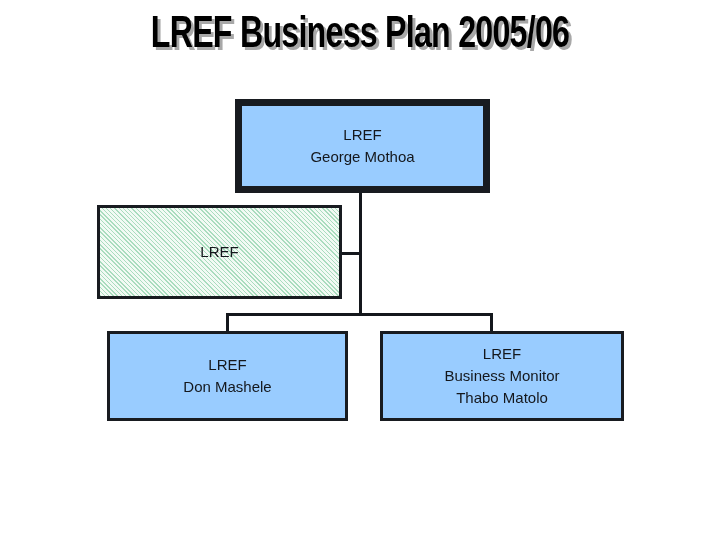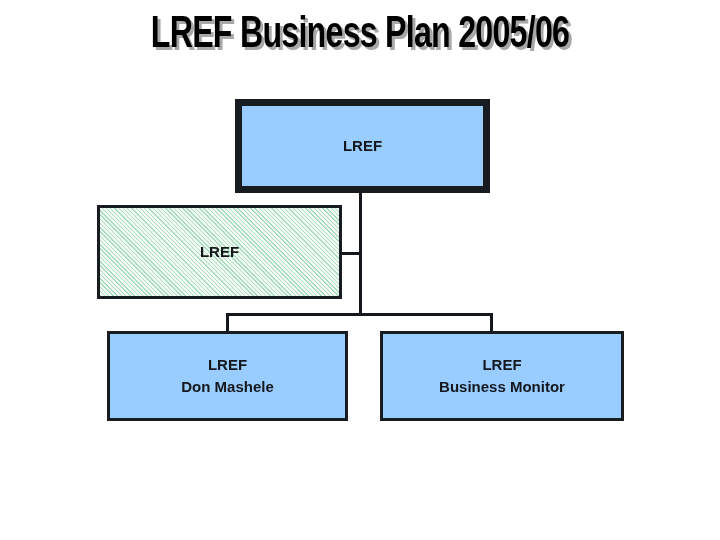--- a/index.html
+++ b/index.html
@@ -33,21 +33,21 @@
 
   
   .org-box {
     position: absolute;
     box-sizing: border-box;
     display: flex;
     flex-direction: column;
     align-items: center;
     justify-content: center;
     text-align: center;
-    font-weight: bold;
+    font-weight: normal;
     font-size: 15px;
     line-height: 22px;
     color: #14171c;
   }
   .box-manager {
     left: 235px; top: 99px; width: 255px; height: 94px;
     border: 7px solid #181b20;
     background: #99ccff;
   }
   .box-admin {
@@ -113,34 +113,36 @@
   <h1 class="slide-title">LREF Business Plan 2005/06</h1>
 
   <div class="connector conn-v-main"></div>
   <div class="connector conn-stub"></div>
   <div class="connector conn-h"></div>
   <div class="connector conn-drop-l"></div>
   <div class="connector conn-drop-r"></div>
 
   <div class="org-box box-manager">
     <span>LREF</span>
+    <span>George Mothoa</span>
   </div>
 
   <div class="org-box box-admin">
     <span>LREF</span>
   </div>
 
   <div class="org-box box-accounts">
     <span>LREF</span>
     <span>Don Mashele</span>
   </div>
 
   <div class="org-box box-monitor">
     <span>LREF</span>
     <span>Business Monitor</span>
+    <span>Thabo Matolo</span>
   </div>
 
   <div class="legend-swatch legend-blue"></div>
   <div class="legend-swatch legend-hatch"></div>
 
   <div class="page-number">2</div>
 
 </div>
 
 </body></html>

